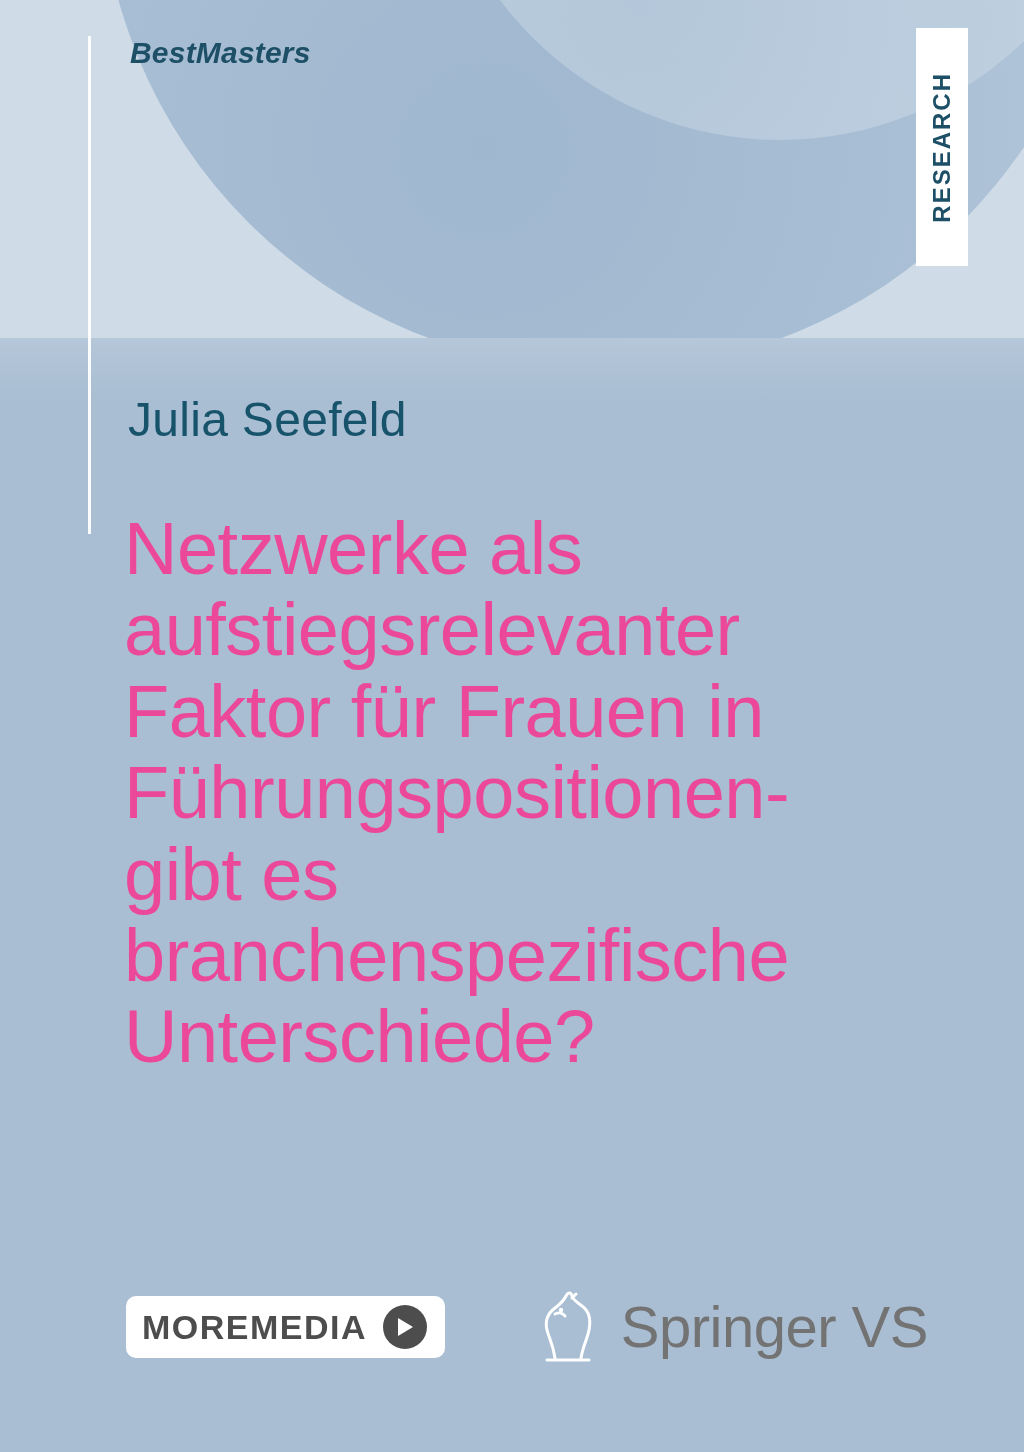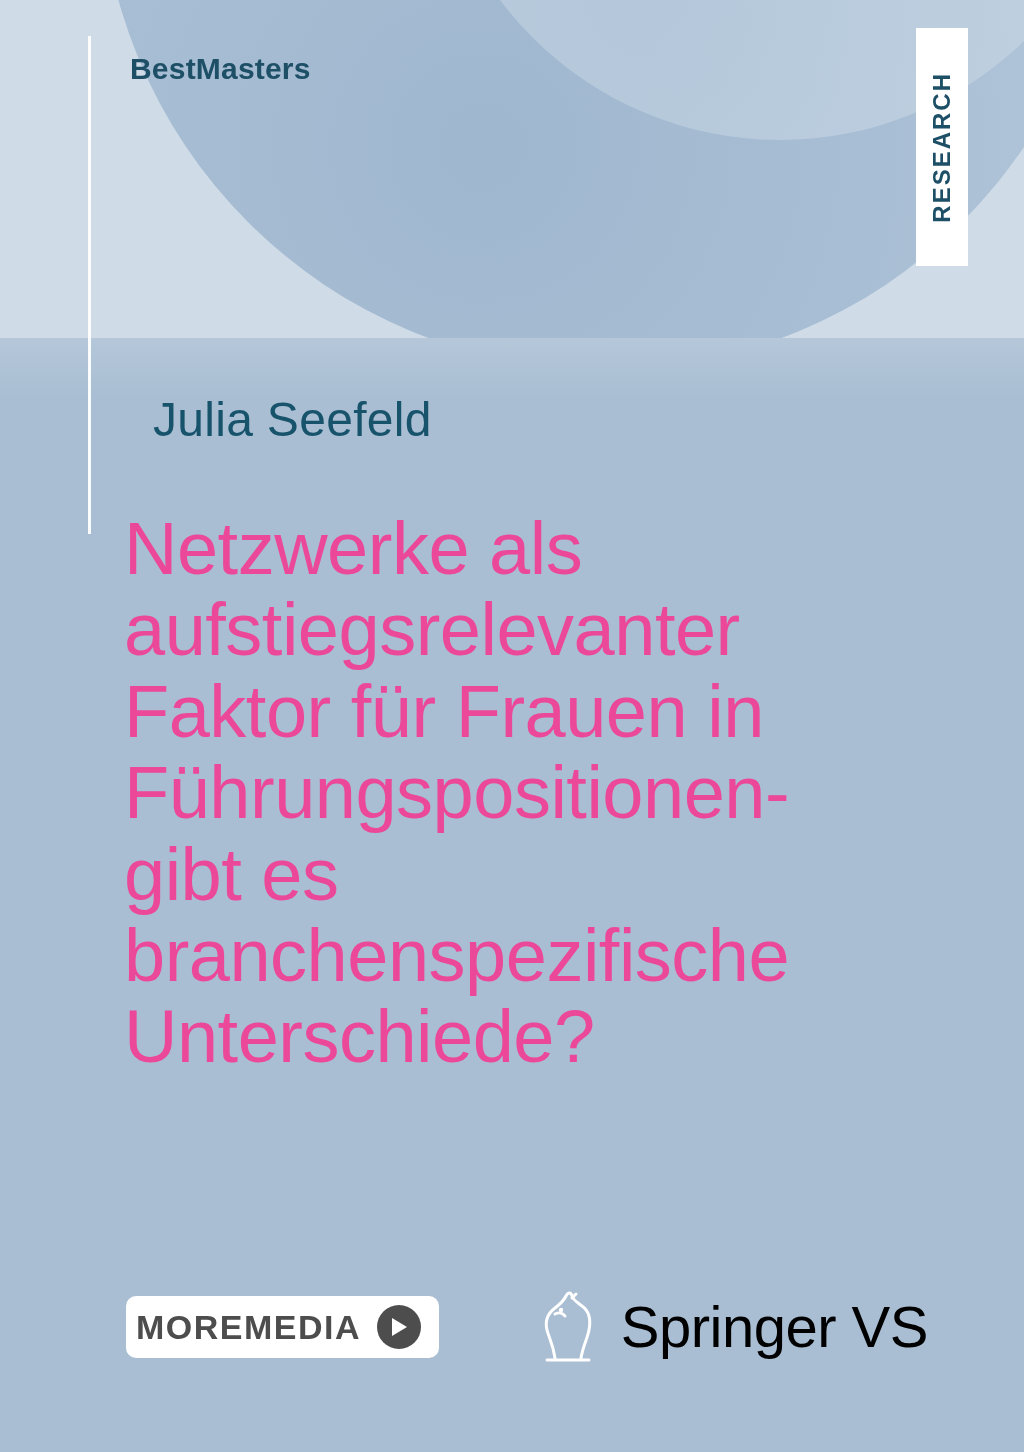--- a/index.html
+++ b/index.html
@@ -69,25 +69,26 @@
     width: 3px;
     height: 498px;
     background: #ffffff;
     opacity: .95;
   }
 
   
   .series {
     position: absolute;
     left: 130px;
-    top: 52px;
+    top: 36px;
     font-size: 30px;
     font-weight: bold;
     color: #1d4f66;
     letter-spacing: .2px;
+    font-style: italic;
   }
 
   
   .research-tab {
     position: absolute;
     right: 56px;
     top: 28px;
     width: 52px;
     height: 238px;
     background: #ffffff;
@@ -105,21 +106,20 @@
   }
 
   
   .author {
     position: absolute;
     left: 128px;
     top: 392px;
     font-size: 48px;
     color: #18536c;
     letter-spacing: .3px;
-    margin-left: 25px;
   }
 
   
   .title {
     position: absolute;
     left: 124px;
     top: 508px;
     width: 800px;
     font-size: 74px;
     line-height: 1.10;
@@ -127,21 +127,21 @@
     font-weight: normal;
     letter-spacing: -0.5px;
   }
 
   
   .moremedia {
     position: absolute;
     left: 126px;
     top: 1296px;
     height: 62px;
-    padding: 0 18px 0 10px;
+    padding: 0 18px 0 16px;
     background: #ffffff;
     border-radius: 10px;
     display: flex;
     align-items: center;
     gap: 16px;
   }
   .moremedia .mm-label {
     font-size: 34px;
     font-weight: bold;
     letter-spacing: 1.5px;
@@ -163,21 +163,21 @@
     position: absolute;
     right: 96px;
     top: 1288px;
     display: flex;
     align-items: center;
     gap: 18px;
   }
   .springer-knight svg { display: block; }
   .springer-word {
     font-size: 58px;
-    color: #000000;
+    color: #737373;
     letter-spacing: -0.5px;
   }
 </style>
 </head>
 <body>
 
 <div class="cover">
 
   <div class="bg-top"></div>
   <div class="arc-outer"></div>

